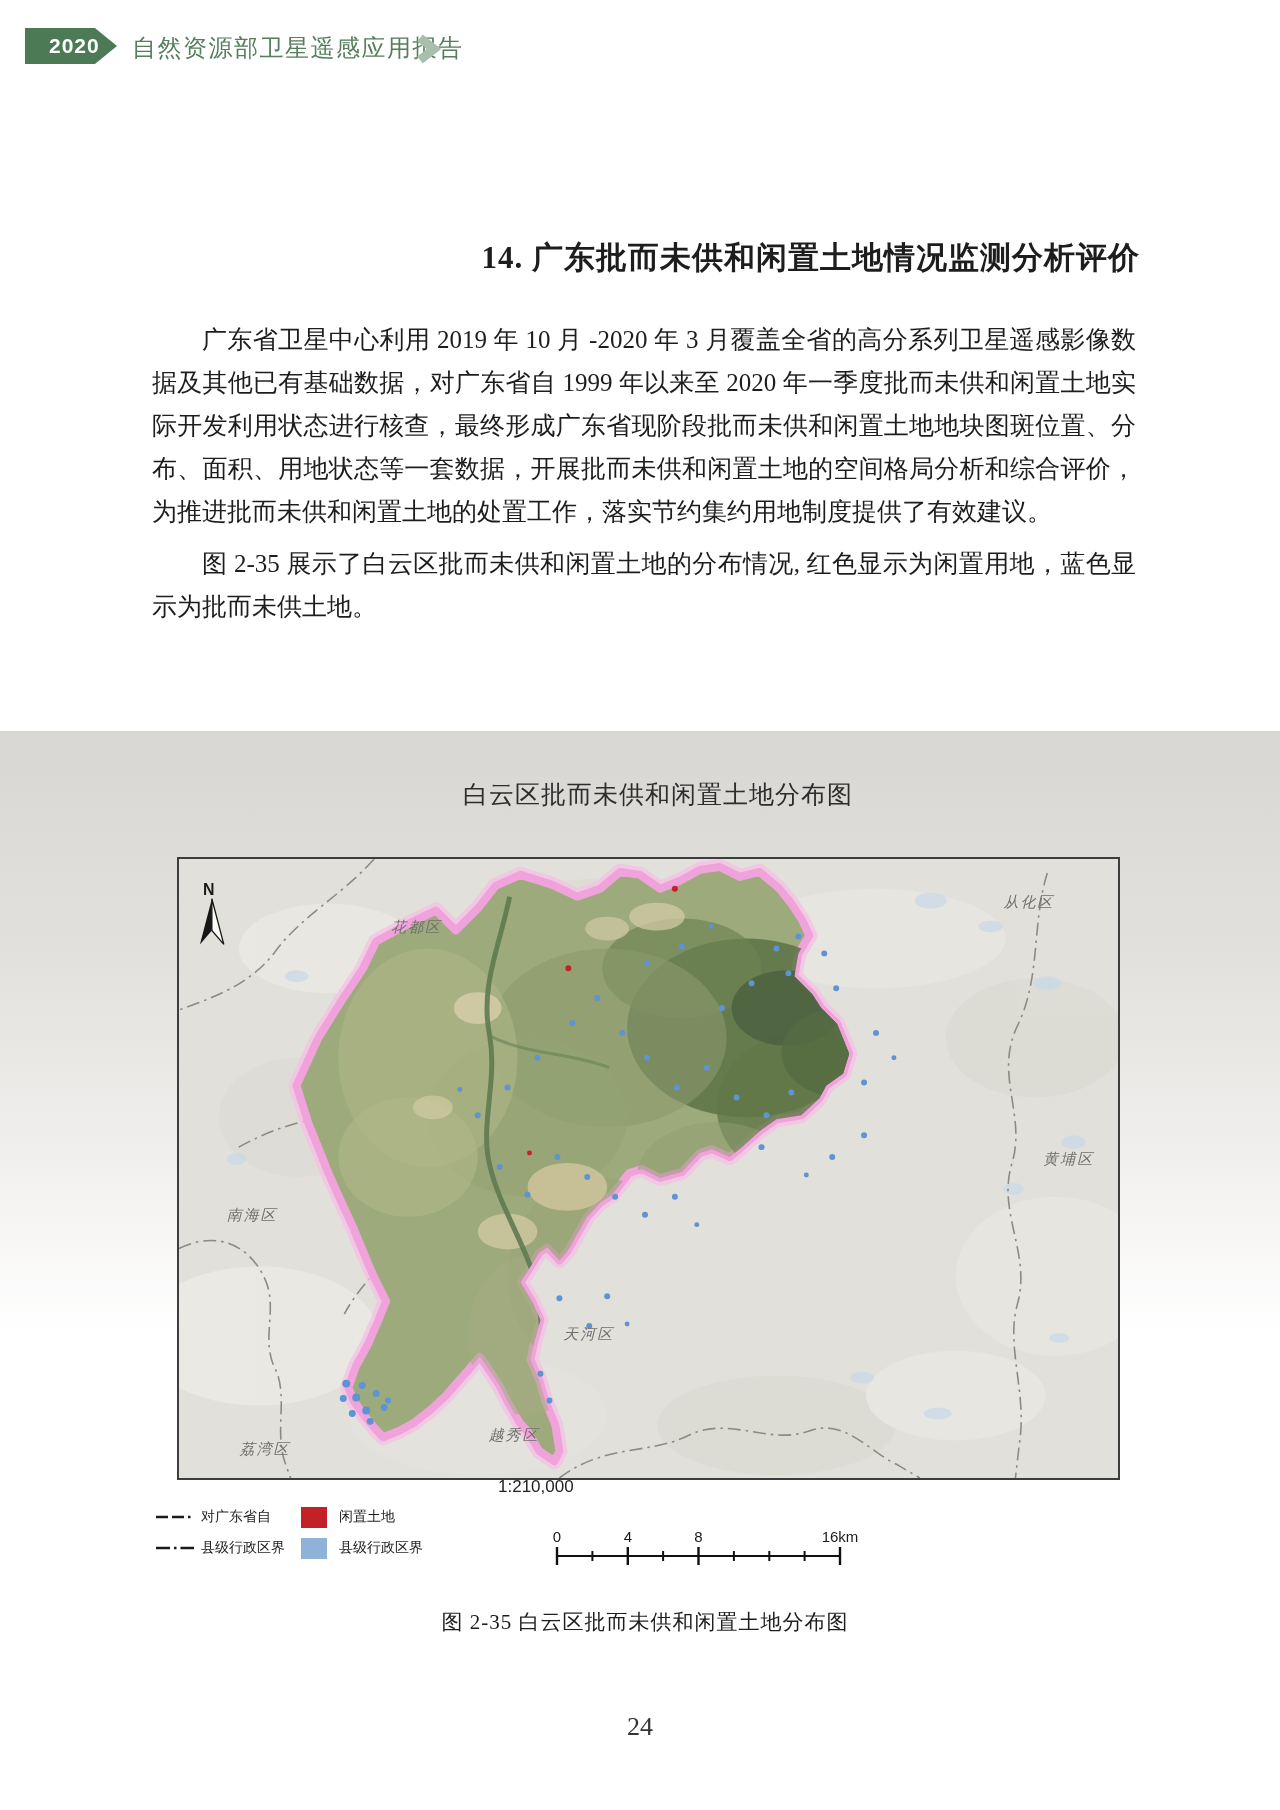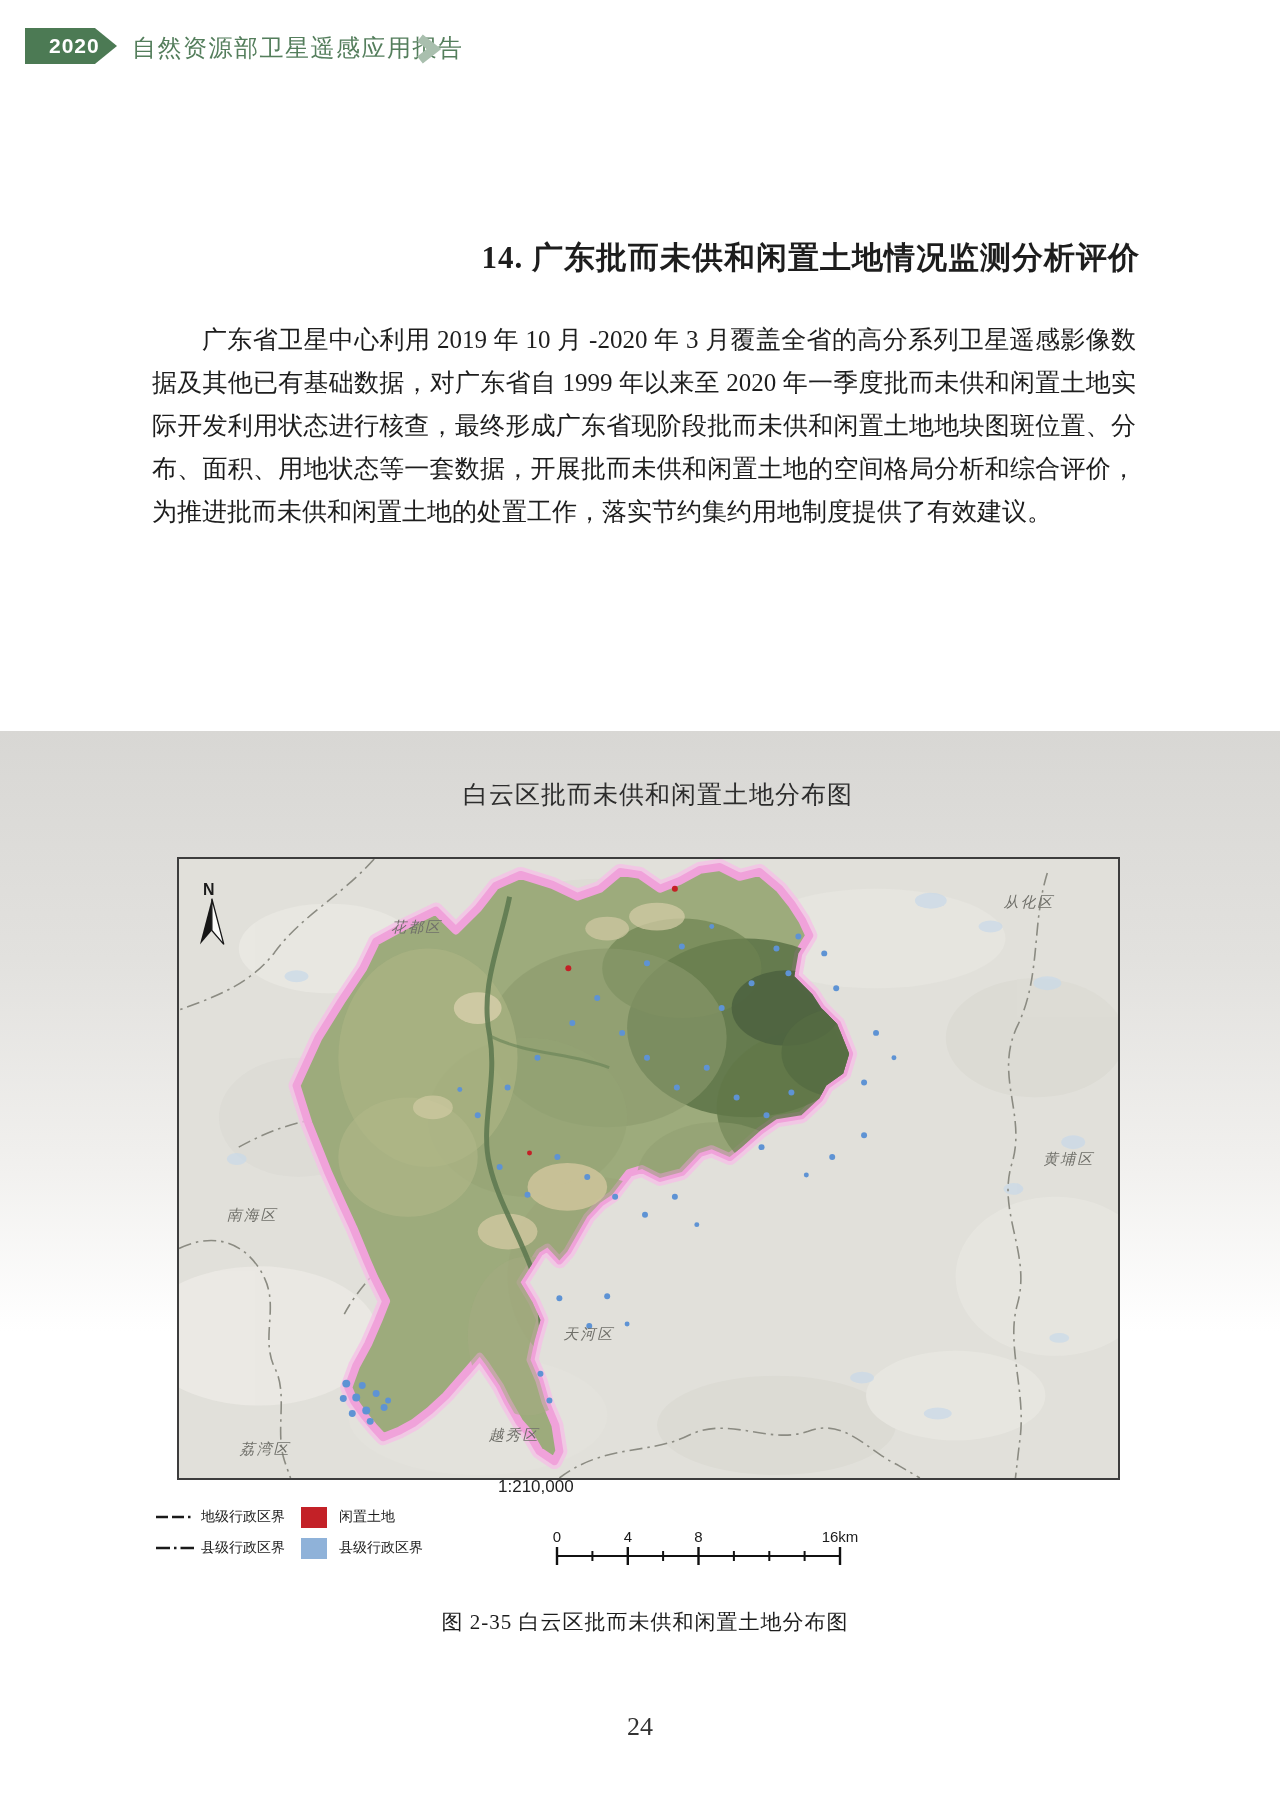--- a/index.html
+++ b/index.html
@@ -86,20 +86,21 @@
   <div class="year-badge">2020 年</div>
   <div class="report-title">自然资源部卫星遥感应用报告</div>
   <svg class="header-chevron" width="30" height="30" aria-hidden="true">
     <polyline points="6,4 20,15 6,26" fill="none" stroke="#a9bfae" stroke-width="9"></polyline>
   </svg>
 
   <div class="section-heading">14. 广东批而未供和闲置土地情况监测分析评价</div>
 
   <div class="body-text">
     <p>广东省卫星中心利用 2019 年 10 月 -2020 年 3 月覆盖全省的高分系列卫星遥感影像数据及其他已有基础数据，对广东省自 1999 年以来至 2020 年一季度批而未供和闲置土地实际开发利用状态进行核查，最终形成广东省现阶段批而未供和闲置土地地块图斑位置、分布、面积、用地状态等一套数据，开展批而未供和闲置土地的空间格局分析和综合评价，为推进批而未供和闲置土地的处置工作，落实节约集约用地制度提供了有效建议。</p>
+    <p class="second">图 2-35 展示了白云区批而未供和闲置土地的分布情况, 红色显示为闲置用地，蓝色显示为批而未供土地。</p>
   </div>
 
   <div class="gray-band"></div>
 
   <div class="map-title">白云区批而未供和闲置土地分布图</div>
 
   <div class="map-frame">
     <svg viewBox="0 0 943 623" preserveAspectRatio="none">
       <defs>
         <clipPath id="dclip">
@@ -258,21 +259,21 @@
     </svg>
   </div>
 
   <div class="scale-text">1:210,000</div>
 
   <div class="legend">
     <div class="legend-row">
       <svg class="line-symbol" width="40" height="8">
         <line x1="1" y1="4" x2="39" y2="4" stroke="#1a1a1a" stroke-width="2.6" stroke-dasharray="12 4 12 4 2.5"></line>
       </svg>
-      <span class="line-label">地级行政区界</span>
+      <span class="line-label">对广东省自</span>
       <svg class="swatch-svg" width="26" height="21">
         <rect x="0" y="0" width="26" height="21" fill="#c32127"></rect>
       </svg>
       <span class="swatch-label">闲置土地</span>
     </div>
     <div class="legend-row">
       <svg class="line-symbol" width="40" height="8">
         <line x1="1" y1="4" x2="39" y2="4" stroke="#1a1a1a" stroke-width="2.6" stroke-dasharray="14 4 2.5 4 14"></line>
       </svg>
       <span class="line-label">县级行政区界</span>

